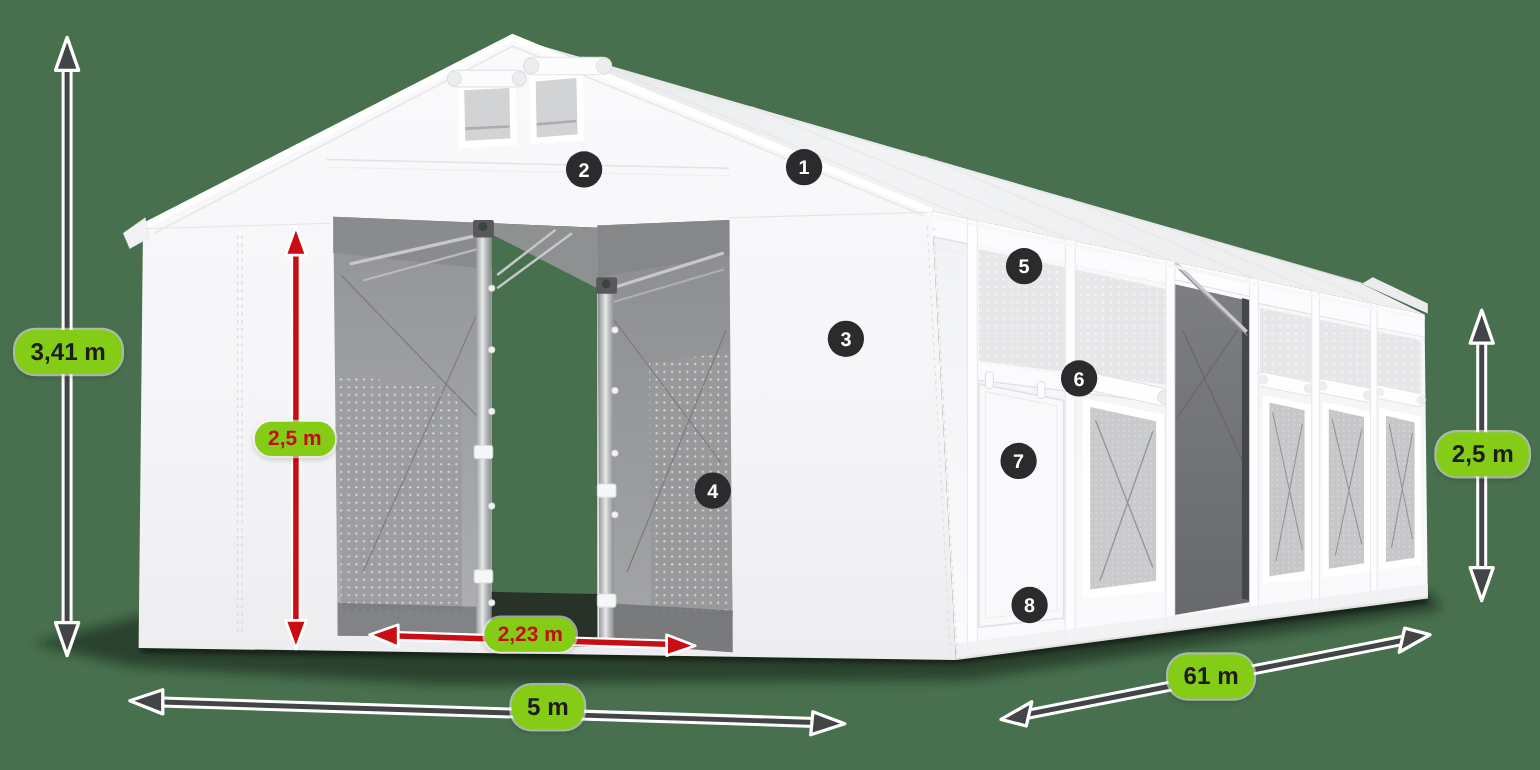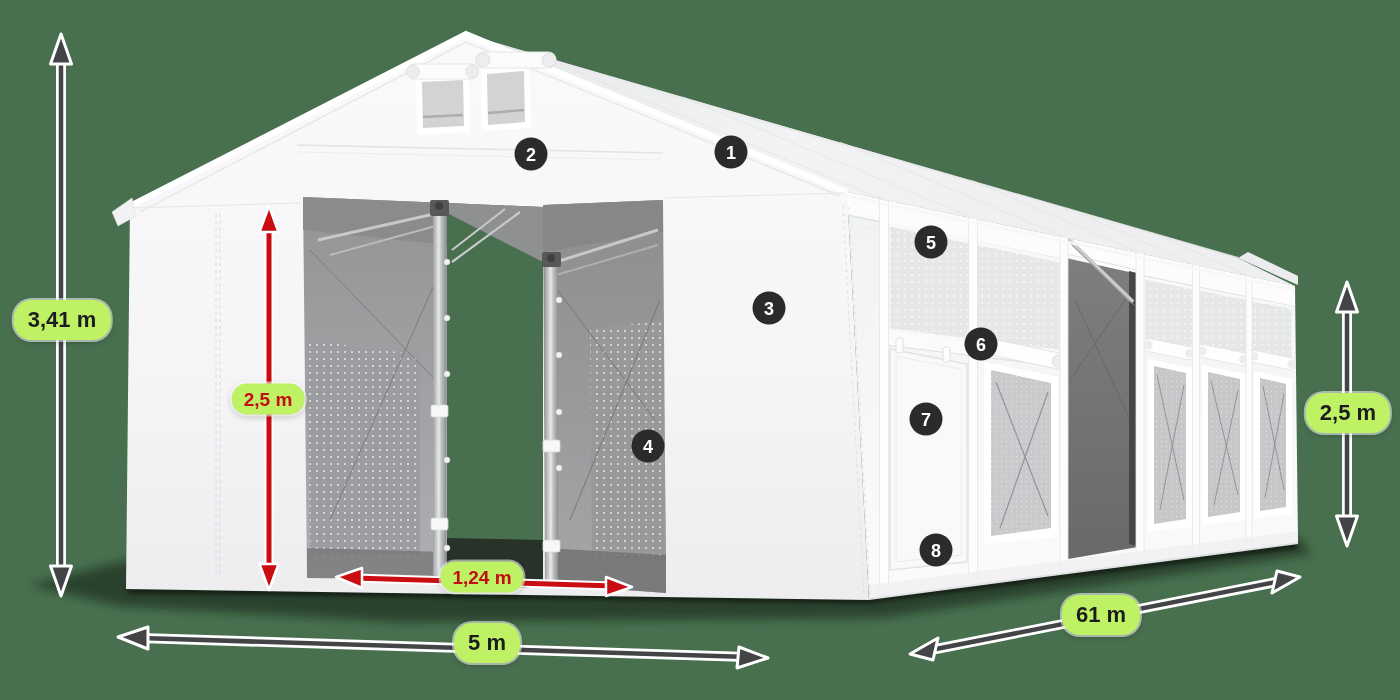--- a/index.html
+++ b/index.html
@@ -4,21 +4,21 @@
 <style>
   html,body{margin:0;padding:0;background:#48704F;}
   .stage{
     position:relative;width:1400px;height:700px;overflow:hidden;
     background:#48704F;
     font-family:"Liberation Sans",sans-serif;
   }
   .stage svg{position:absolute;left:0;top:0;}
   .pill{
     position:absolute;transform:translate(-50%,-50%);
-    background:#bef264;border-radius:18px;
+    background:#84cc16;border-radius:18px;
     font-weight:bold;color:#1c1c1e;font-size:22px;line-height:1;
     padding:9px 14px;white-space:nowrap;
     box-shadow:0 0 0 2px rgba(255,255,255,0.55), 0 2px 6px rgba(0,0,0,0.28);
     z-index:3;
   }
   .pill.red{
     color:#c30d12;font-size:19px;padding:6px 12px;border-radius:15px;
   }
   .badge{
     position:absolute;transform:translate(-50%,-50%);
@@ -288,22 +288,22 @@
   <g>
     <path d="M1347,306 L1347,522" stroke="#FFFFFF" stroke-width="10" stroke-linecap="round" fill="none"></path>
     <path d="M1347,306 L1347,522" stroke="#434446" stroke-width="4.5" fill="none"></path>
     <polygon points="1347,282 1336.5,312 1357.5,312" fill="#434446" stroke="#FFFFFF" stroke-width="3" stroke-linejoin="round"></polygon>
     <polygon points="1347,546 1336.5,516 1357.5,516" fill="#434446" stroke="#FFFFFF" stroke-width="3" stroke-linejoin="round"></polygon>
   </g>
 </svg>
 
 <div class="pill" style="left:62px;top:320px">3,41 m</div>
 <div class="pill red" style="left:268px;top:399px">2,5 m</div>
-<div class="pill red" style="left:482px;top:577px">1,24 m</div>
-<div class="pill" style="left:487px;top:643px">5 m</div>
+<div class="pill red" style="left:482px;top:577px">2,23 m</div>
+<div class="pill" style="left:498px;top:643px">5 m</div>
 <div class="pill" style="left:1101px;top:615px">61 m</div>
 <div class="pill" style="left:1348px;top:413px">2,5 m</div>
 
 <div class="badge" style="left:731px;top:152px">1</div>
 <div class="badge" style="left:531px;top:154px">2</div>
 <div class="badge" style="left:769px;top:308px">3</div>
 <div class="badge" style="left:648px;top:446px">4</div>
 <div class="badge" style="left:931px;top:242px">5</div>
 <div class="badge" style="left:981px;top:344px">6</div>
 <div class="badge" style="left:926px;top:419px">7</div>

